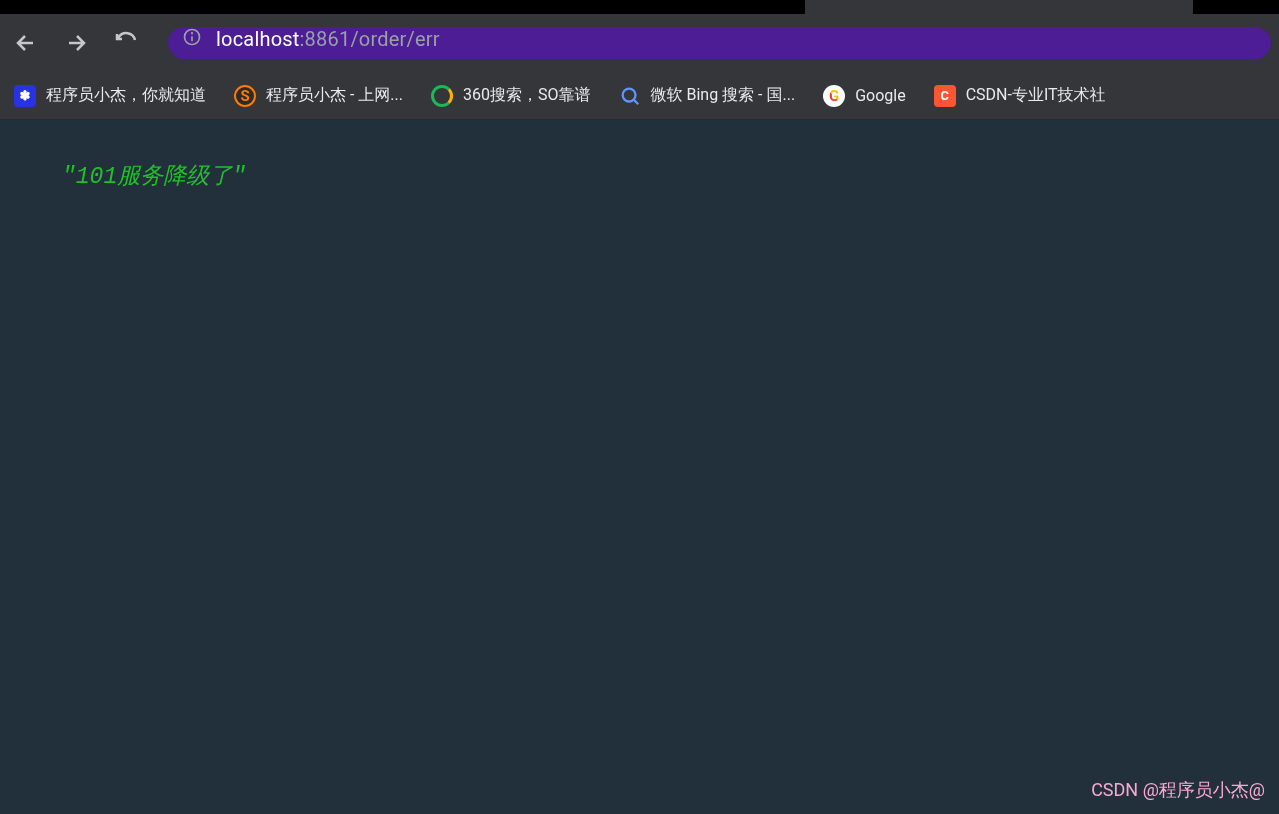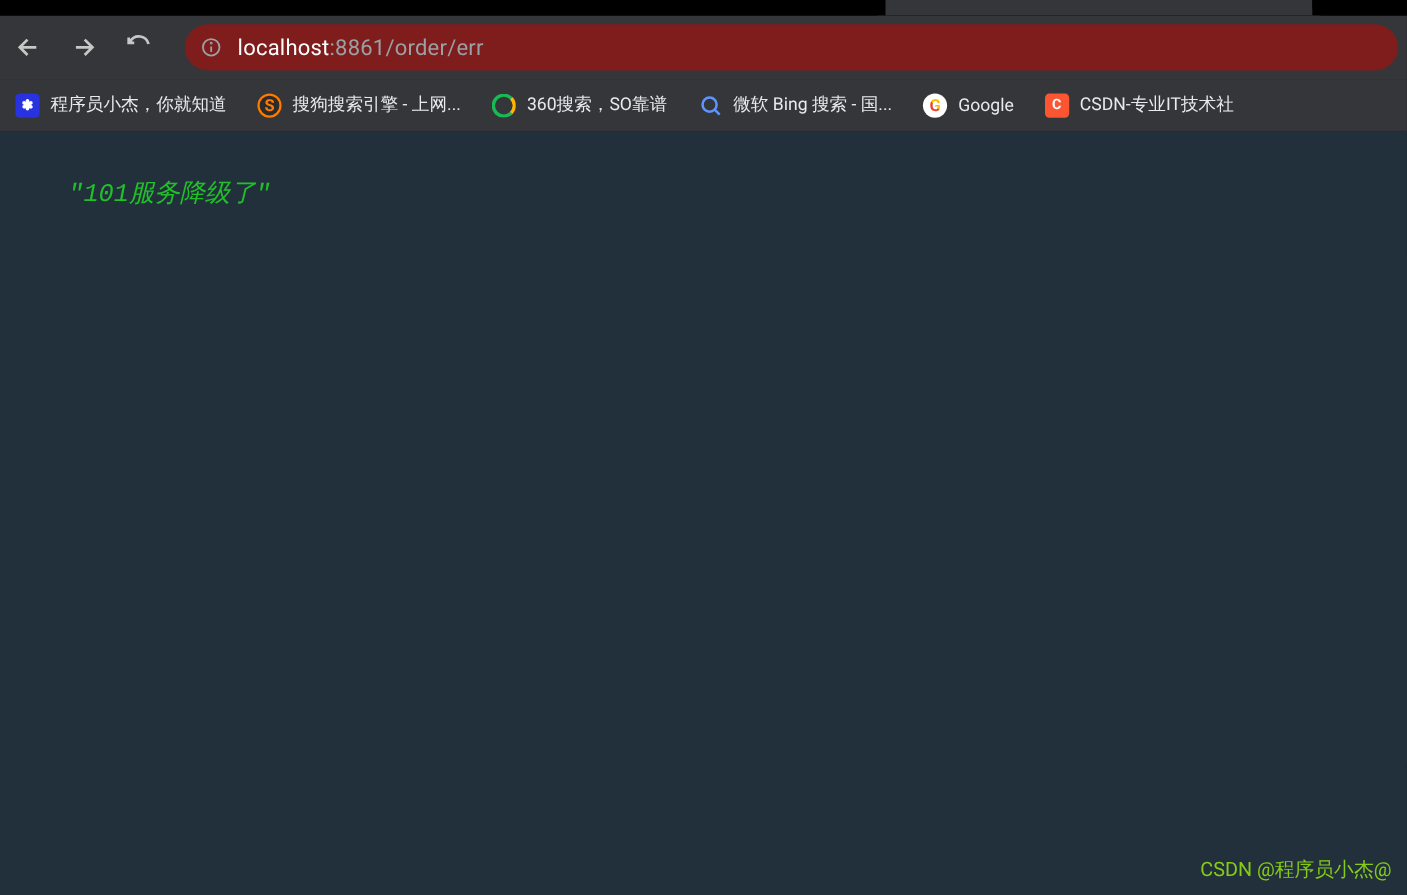--- a/index.html
+++ b/index.html
@@ -68,25 +68,24 @@
     }
     .nav-button svg {
       width: 24px;
       height: 24px;
       stroke: #c7c7c7;
       fill: none;
       stroke-width: 2.5;
     }
     .address-bar {
       flex: 1;
-      height: 42px;
-      background: #7f1d1d;
+      height: 32px;
+      background: #4c1d95;
       border-radius: 21px;
       display: flex;
-      align-items: center;
       padding: 0 14px;
       margin-left: 10px;
       gap: 14px;
     }
     .info-icon {
       width: 20px;
       height: 20px;
       display: flex;
       align-items: center;
       justify-content: center;
@@ -156,21 +155,21 @@
       color: #20c028;
       font-family: Consolas, "Courier New", monospace;
       font-size: 23px;
       font-style: italic;
       font-weight: 500;
     }
     .watermark {
       position: absolute;
       right: 14px;
       bottom: 12px;
-      color: #84cc16;
+      color: #f9a8d4;
       font-size: 18px;
     }
   </style>
 </head>
 <body>
 
 <div class="tab-strip">
   <div class="tab-active-left"></div>
   <div class="tab-gap"></div>
   <div class="tab-right"></div>
@@ -206,21 +205,21 @@
   </div>
 </div>
 
 <div class="bookmarks-bar">
   <div class="bookmark-item">
     <span class="bookmark-icon ic-baidu">✽</span>
     <span>程序员小杰，你就知道</span>
   </div>
   <div class="bookmark-item">
     <span class="bookmark-icon ic-sogou"></span>
-    <span>搜狗搜索引擎 - 上网...</span>
+    <span>程序员小杰 - 上网...</span>
   </div>
   <div class="bookmark-item">
     <span class="bookmark-icon ic-360"></span>
     <span>360搜索，SO靠谱</span>
   </div>
   <div class="bookmark-item">
     <span class="bookmark-icon ic-bing">
       <svg viewBox="0 0 24 24">
           <circle cx="11" cy="11" r="7"></circle>
           <line x1="21" y1="21" x2="16" y2="16"></line>

